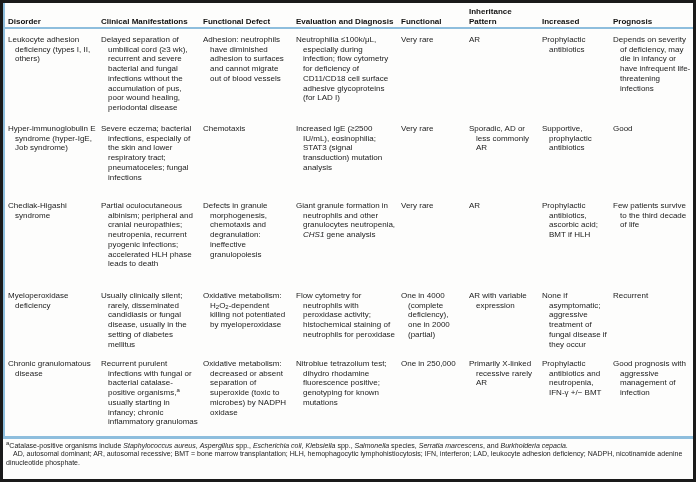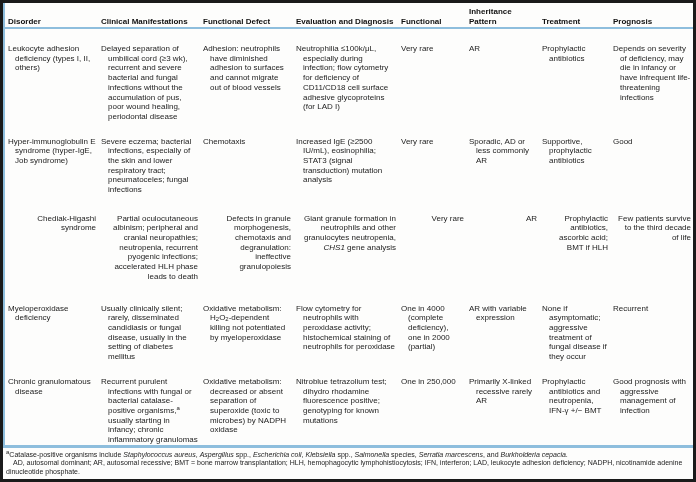--- a/index.html
+++ b/index.html
@@ -25,26 +25,26 @@
     vertical-align:bottom;
     text-align:left;
     font-size:8px;line-height:9.5px;font-weight:bold;
     padding:2px 2px 1px 3px;
     border-bottom:2px solid var(--blue,#8ebedd);
     color:#111;
   }
   tbody td{
     vertical-align:top;
     font-size:8px;line-height:9.7px;
-    padding:15px 2px 0 10px;
+    padding:6px 2px 0 10px;
     text-indent:-7px;
   }
   tbody tr:nth-child(1){height:90px;}
   tbody tr:nth-child(2){height:77px;}
-  tbody tr:nth-child(3){height:90px;text-align:right;}
+  tbody tr:nth-child(3){height:90px;}
   tbody tr:nth-child(4){height:68px;}
   tbody tr:nth-child(5){height:84px;}
   sub{font-size:6px;vertical-align:-1px;line-height:0;}
   sup{font-size:6px;vertical-align:3px;line-height:0;}
   i{}
   .footnotes{
     padding:3px 4px 0 3px;
     font-size:7px;line-height:8.6px;
   }
   .footnotes p{margin:0;}
@@ -69,21 +69,21 @@
         <col class="c7">
     </colgroup>
     <thead>
       <tr>
           <th>Disorder</th>
           <th>Clinical Manifestations</th>
           <th>Functional Defect</th>
           <th>Evaluation and Diagnosis</th>
           <th>Functional</th>
           <th>Inheritance Pattern</th>
-          <th>Treatment</th>
+          <th>Increased</th>
           <th>Prognosis</th>
         </tr>
     </thead>
     <tbody>
         <tr>
           <td>Leukocyte adhesion deficiency (types I, II, others)</td>
           <td>Delayed separation of umbilical cord (≥3 wk), recurrent and severe bacterial and fungal infections without the accumulation of pus, poor wound healing, periodontal disease</td>
           <td>Adhesion: neutrophils have diminished adhesion to surfaces and cannot migrate out of blood vessels</td>
           <td>Neutrophilia ≤100k/μL, especially during infection; flow cytometry for deficiency of CD11/CD18 cell surface adhesive glycoproteins (for LAD I)</td>
           <td>Very rare</td>

